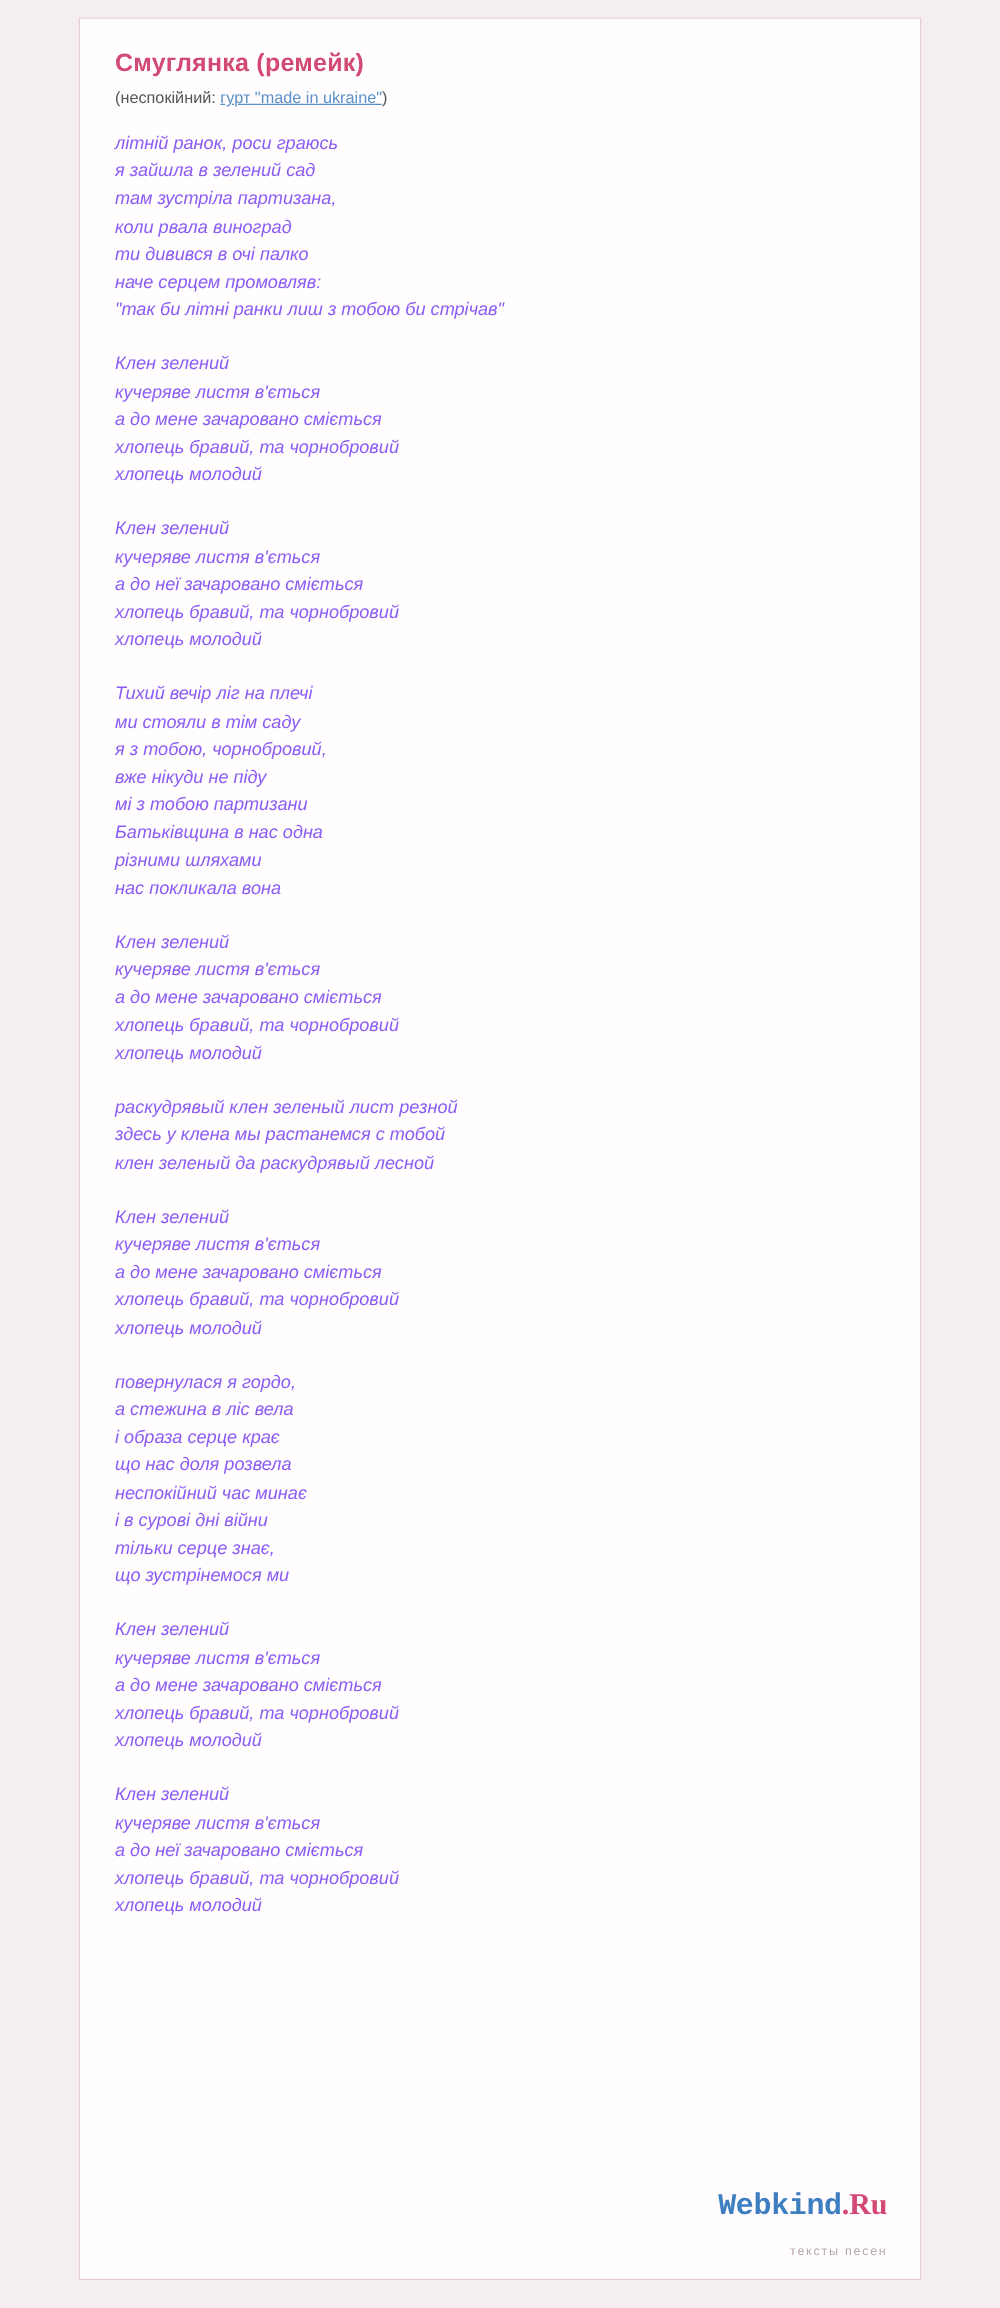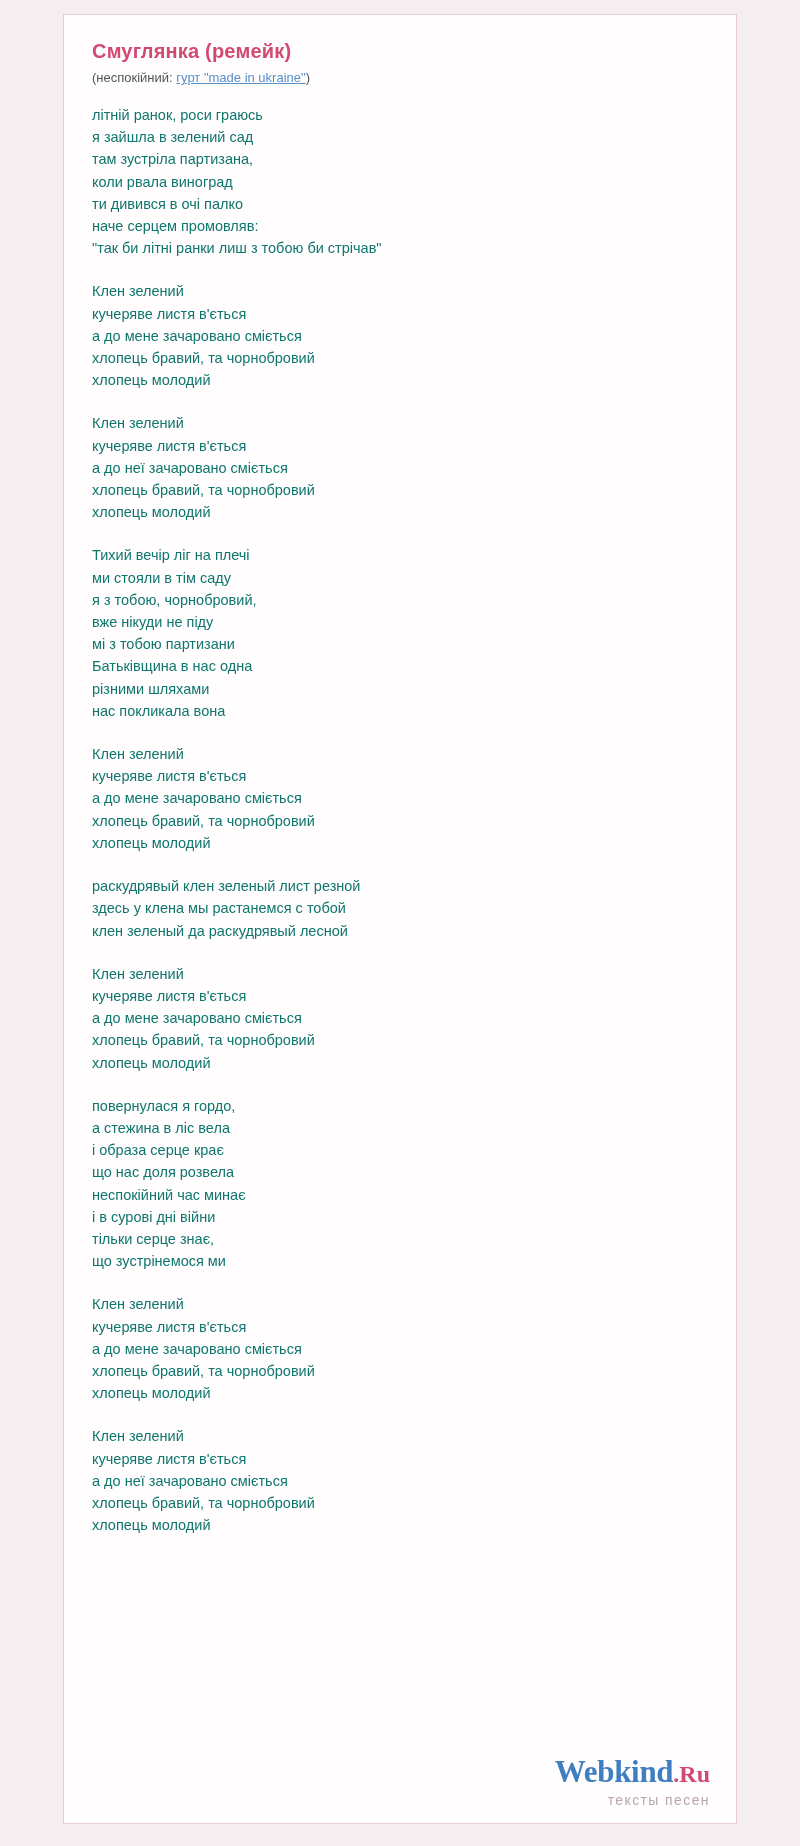--- a/index.html
+++ b/index.html
@@ -46,58 +46,59 @@
     line-height: 17px;
   }
   .performer-link {
     color: #5a8fc7;
     text-decoration: underline;
     cursor: pointer;
   }
   .lyrics {
     font-size: 14.5px;
     line-height: 22.2px;
-    color: #0f766e;
+    color: #8b5cf6;
     white-space: pre-wrap;
     word-wrap: break-word;
     margin: 0;
     font-family: "Liberation Sans", sans-serif;
+    font-style: italic;
   }
   .stanza {
     margin: 0 0 21px 0;
   }
   .stanza:last-child {
     margin-bottom: 0;
   }
   .line {
     display: block;
   }
   .logo {
     position: absolute;
     right: 26px;
     bottom: 16px;
     text-align: right;
     line-height: 1;
   }
   .logo-main {
-    font-family: Liberation Serif, serif;
-    font-size: 31px;
+    font-family: Liberation Mono, monospace;
+    font-size: 24px;
     font-weight: bold;
     color: #3f7fc1;
     letter-spacing: -0.3px;
   }
   .logo-ru {
     font-family: "Liberation Serif", serif;
     font-size: 24px;
     font-weight: bold;
     color: #d24a73;
   }
   .logo-sub {
-    margin-top: 6px;
-    font-size: 14px;
+    margin-top: 19px;
+    font-size: 10px;
     color: #b9a7ac;
     letter-spacing: 1.4px;
   }
 </style>
 </head>
 <body>
 
 <div class="page">
   <div class="sheet">
 

